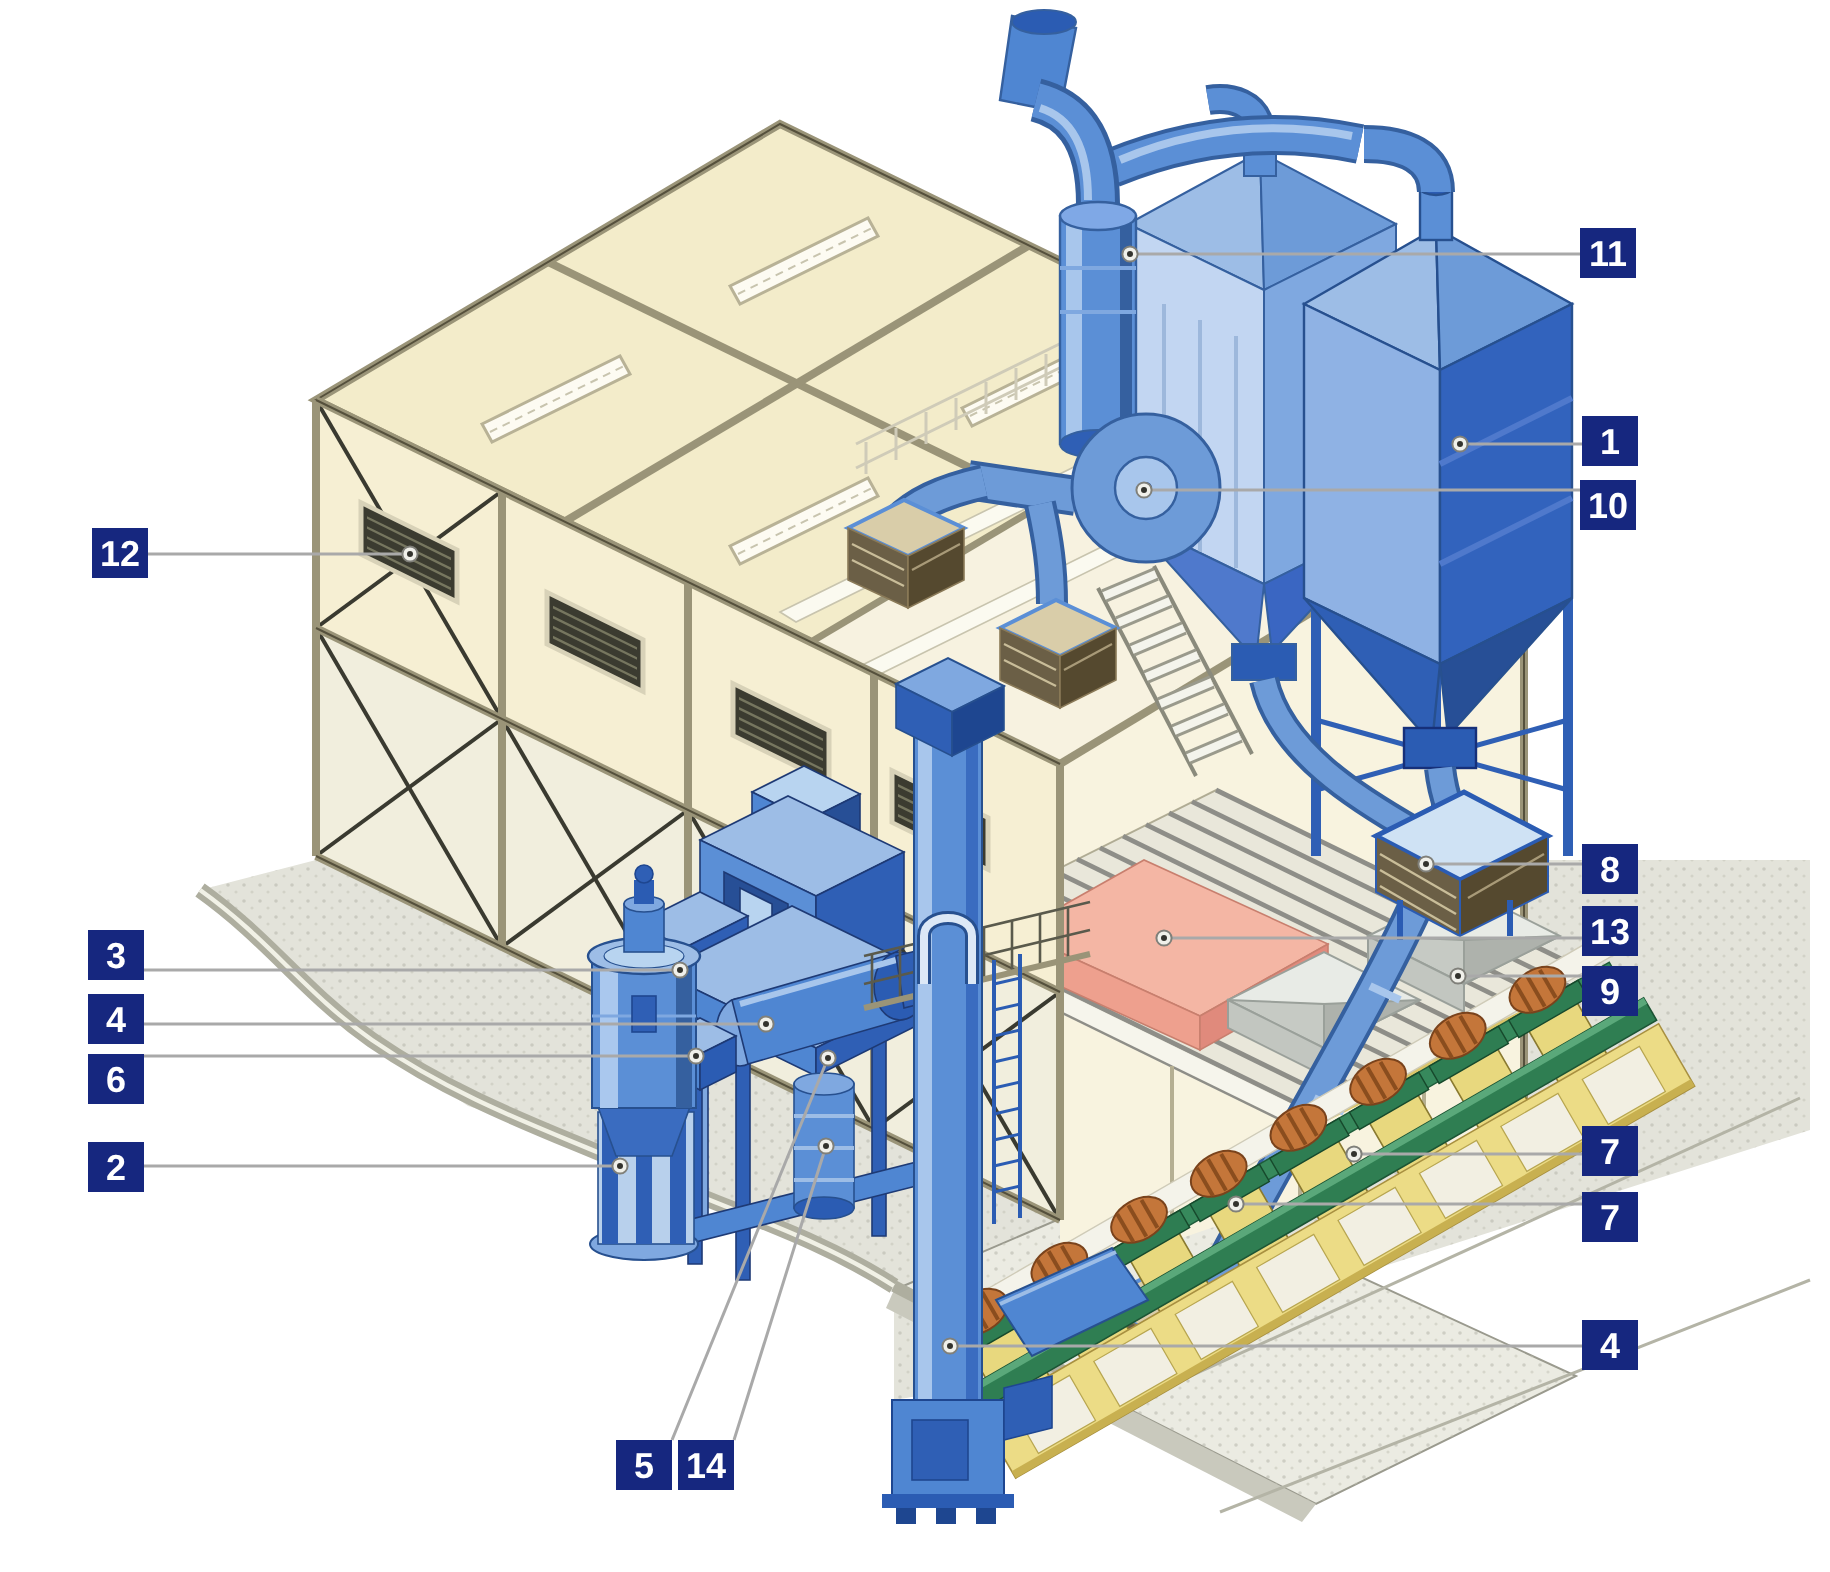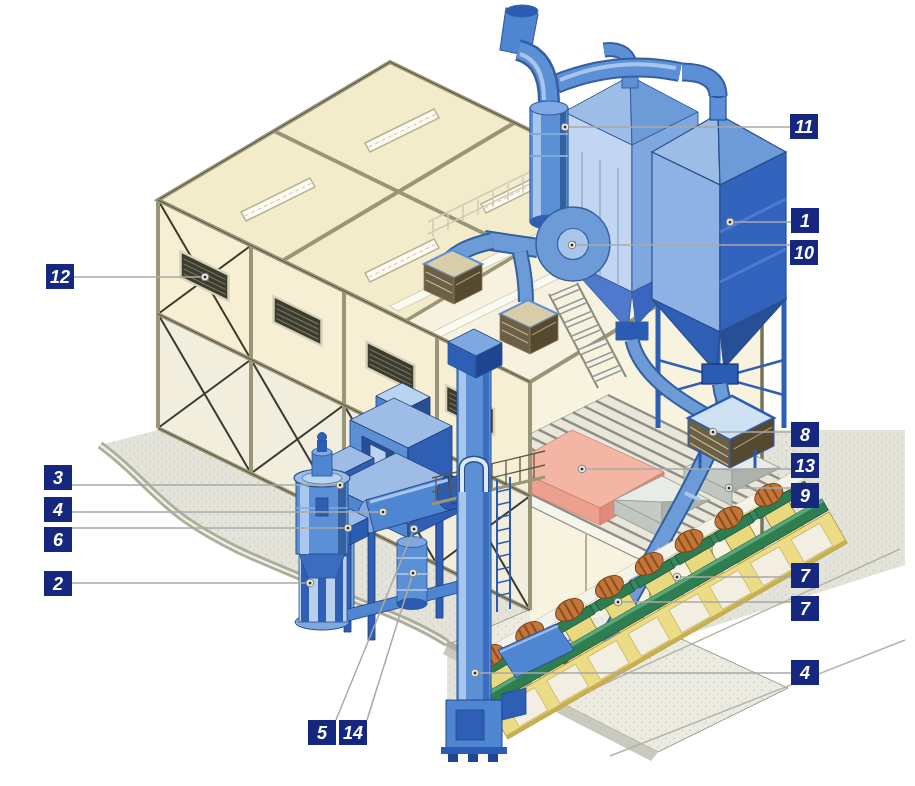--- a/index.html
+++ b/index.html
@@ -1,17 +1,17 @@
 <!DOCTYPE html>
 <html><head>
 <meta charset="utf-8">
 <style>
   html,body{margin:0;padding:0;background:#ffffff;}
   #stage{position:relative;width:915px;height:786px;background:#ffffff;overflow:hidden;
-         font-family:"Liberation Sans", sans-serif;font-style:italic;}
+         font-family:"Liberation Sans", sans-serif;}
   svg{position:absolute;left:0;top:0;}
   .callout-text{font-family:"Liberation Sans", sans-serif;font-weight:bold;font-size:18px;
                 fill:#ffffff;text-anchor:middle;}
 </style>
 </head>
 <body>
 
 <div id="stage">
 <svg id="scene" width="915" height="786" viewBox="0 0 915 786">
   <defs>

